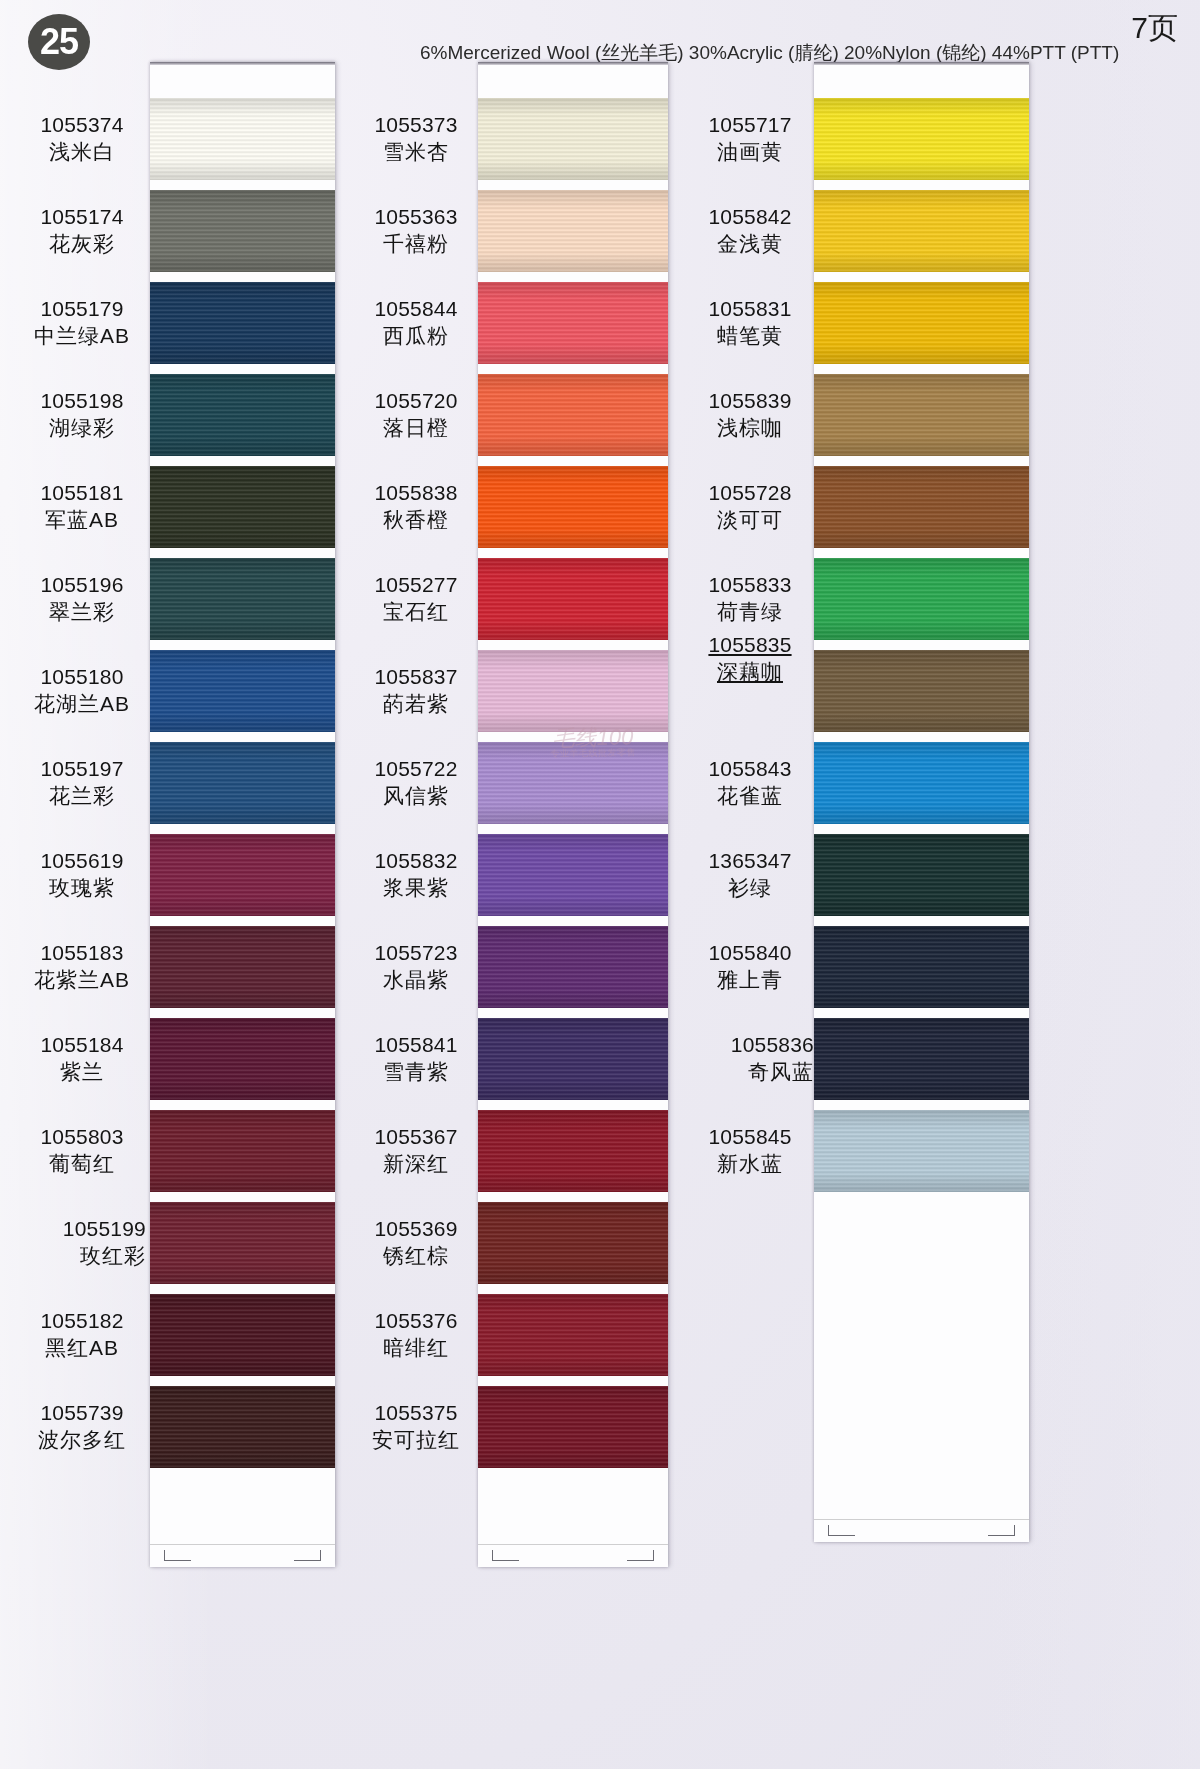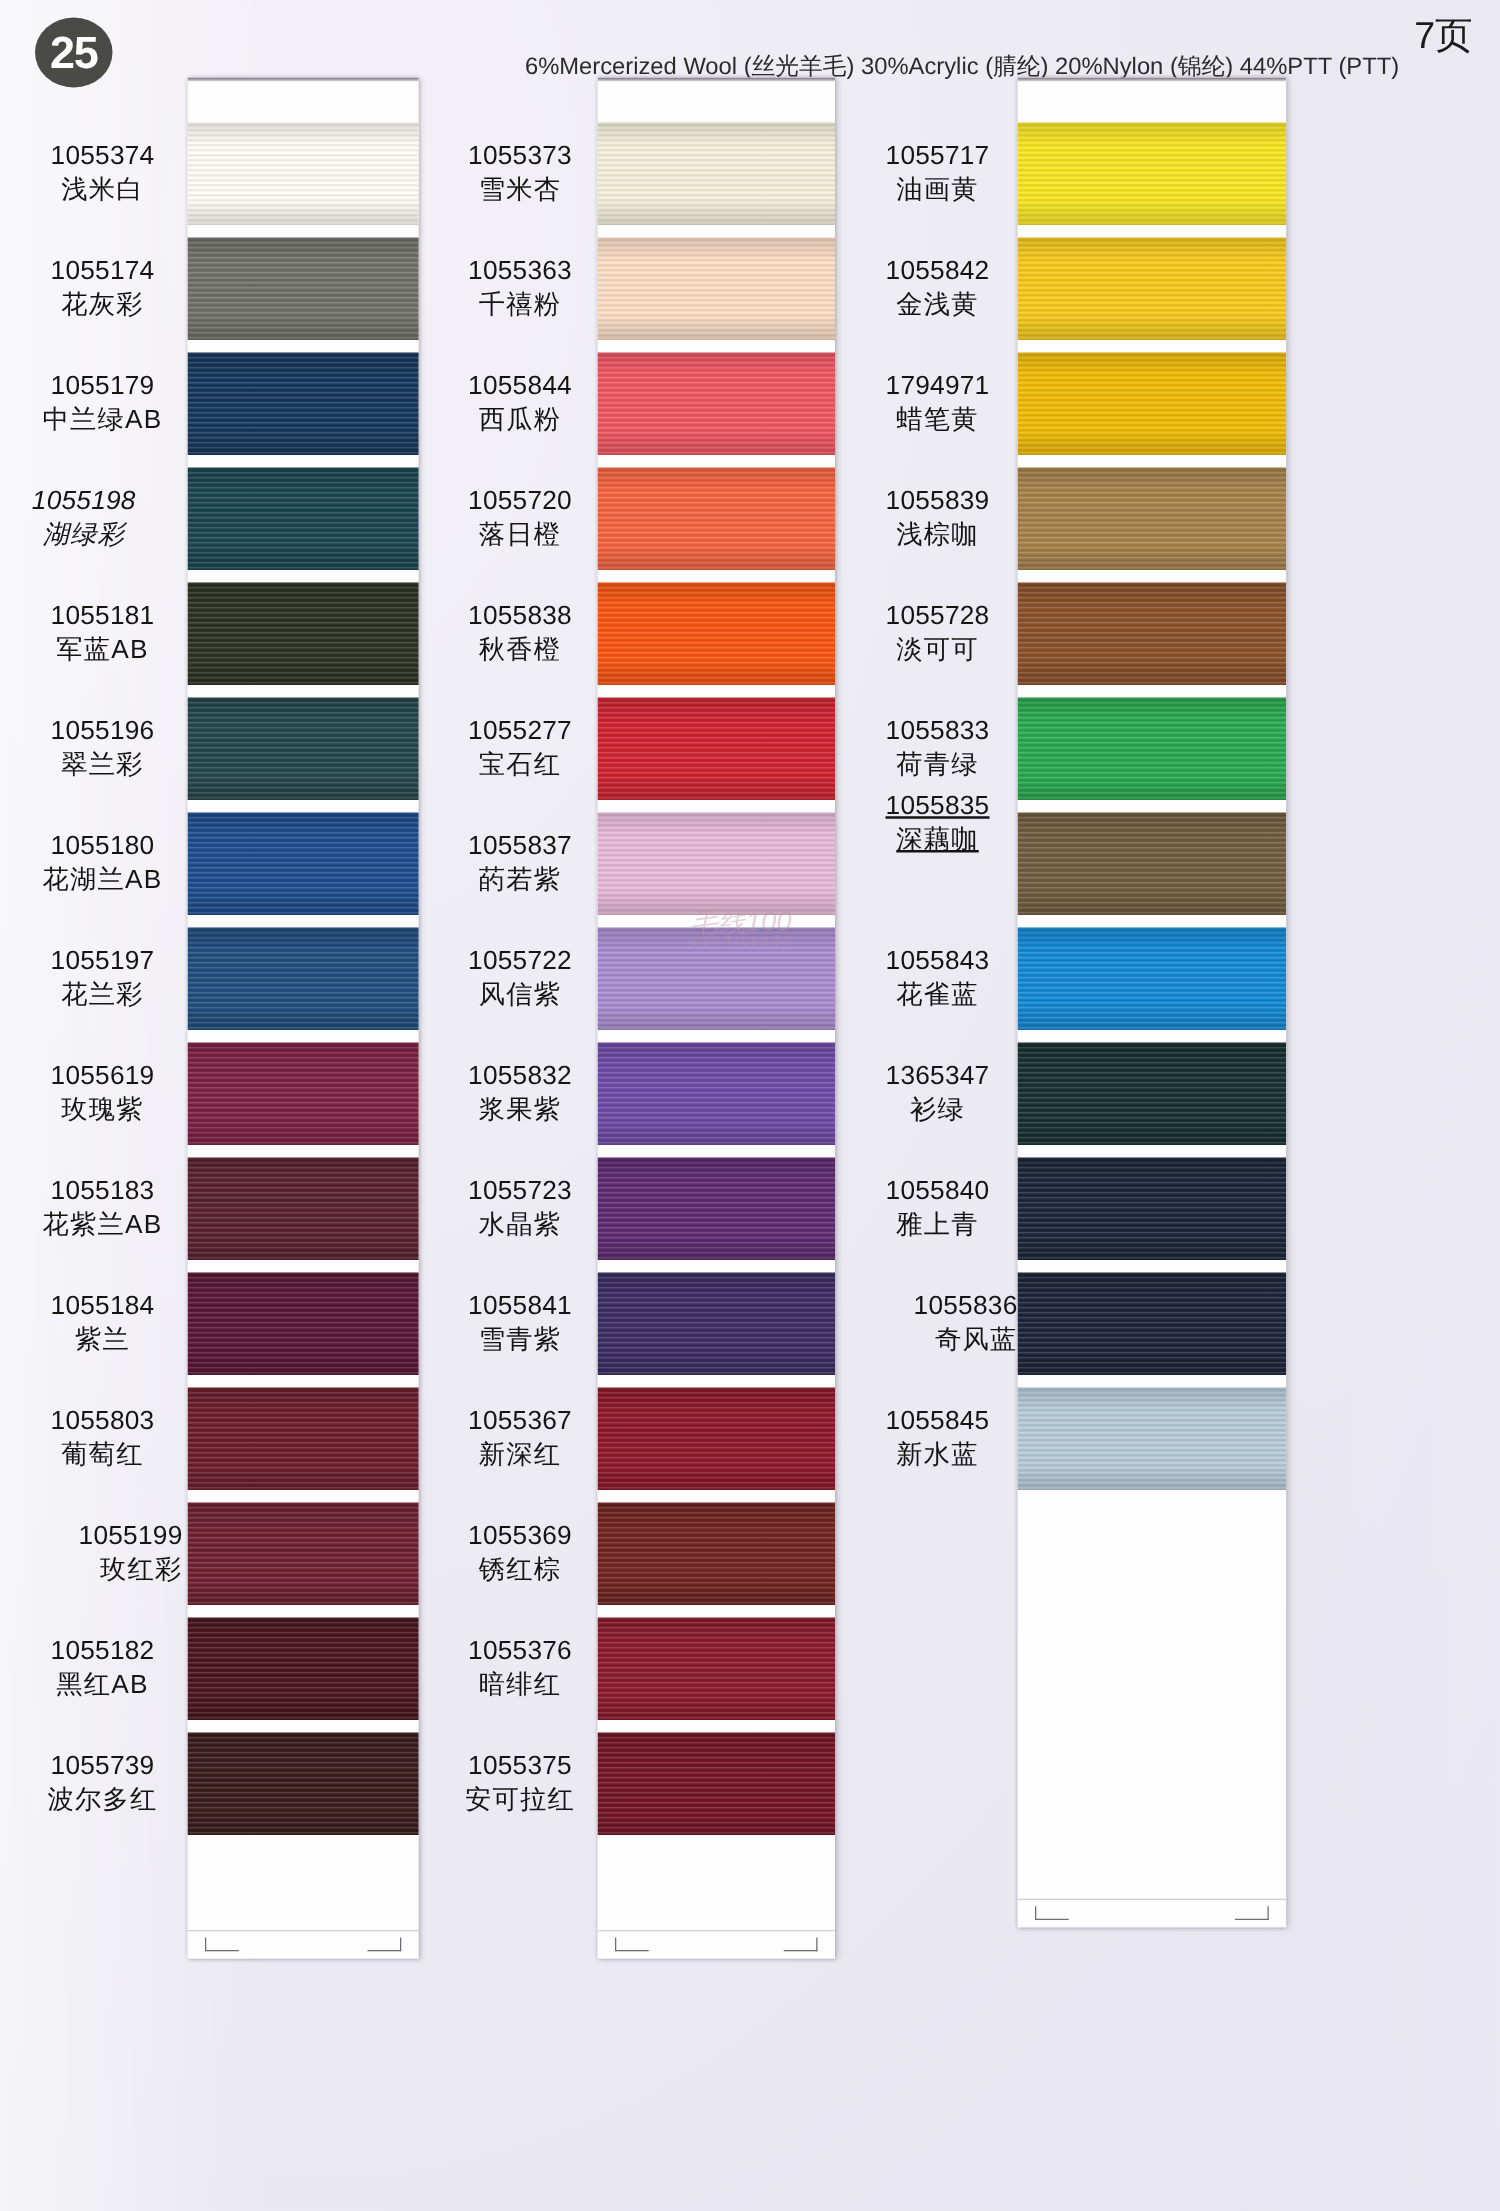--- a/index.html
+++ b/index.html
@@ -143,21 +143,21 @@
         <span class="cname">浅米白</span>
       </div>
       <div class="col-label" style="left: 18px; top: 204px; width: 128px;">
         <span class="code">1055174</span>
         <span class="cname">花灰彩</span>
       </div>
       <div class="col-label" style="left: 18px; top: 296px; width: 128px;">
         <span class="code">1055179</span>
         <span class="cname">中兰绿AB</span>
       </div>
-      <div class="col-label" style="left: 3px; top: 388px; width: 128px; font-style: italic;">
+      <div class="col-label" style="left: 18px; top: 388px; width: 128px;">
         <span class="code">1055198</span>
         <span class="cname">湖绿彩</span>
       </div>
       <div class="col-label" style="left: 18px; top: 480px; width: 128px;">
         <span class="code">1055181</span>
         <span class="cname">军蓝AB</span>
       </div>
       <div class="col-label" style="left: 18px; top: 572px; width: 128px;">
         <span class="code">1055196</span>
         <span class="cname">翠兰彩</span>
@@ -299,21 +299,21 @@
       </div>
       <div class="col-label" style="left: 686px; top: 112px; width: 128px;">
         <span class="code">1055717</span>
         <span class="cname">油画黄</span>
       </div>
       <div class="col-label" style="left: 686px; top: 204px; width: 128px;">
         <span class="code">1055842</span>
         <span class="cname">金浅黄</span>
       </div>
       <div class="col-label" style="left: 686px; top: 296px; width: 128px;">
-        <span class="code">1794971</span>
+        <span class="code">1055831</span>
         <span class="cname">蜡笔黄</span>
       </div>
       <div class="col-label" style="left: 686px; top: 388px; width: 128px;">
         <span class="code">1055839</span>
         <span class="cname">浅棕咖</span>
       </div>
       <div class="col-label" style="left: 686px; top: 480px; width: 128px;">
         <span class="code">1055728</span>
         <span class="cname">淡可可</span>
       </div>

